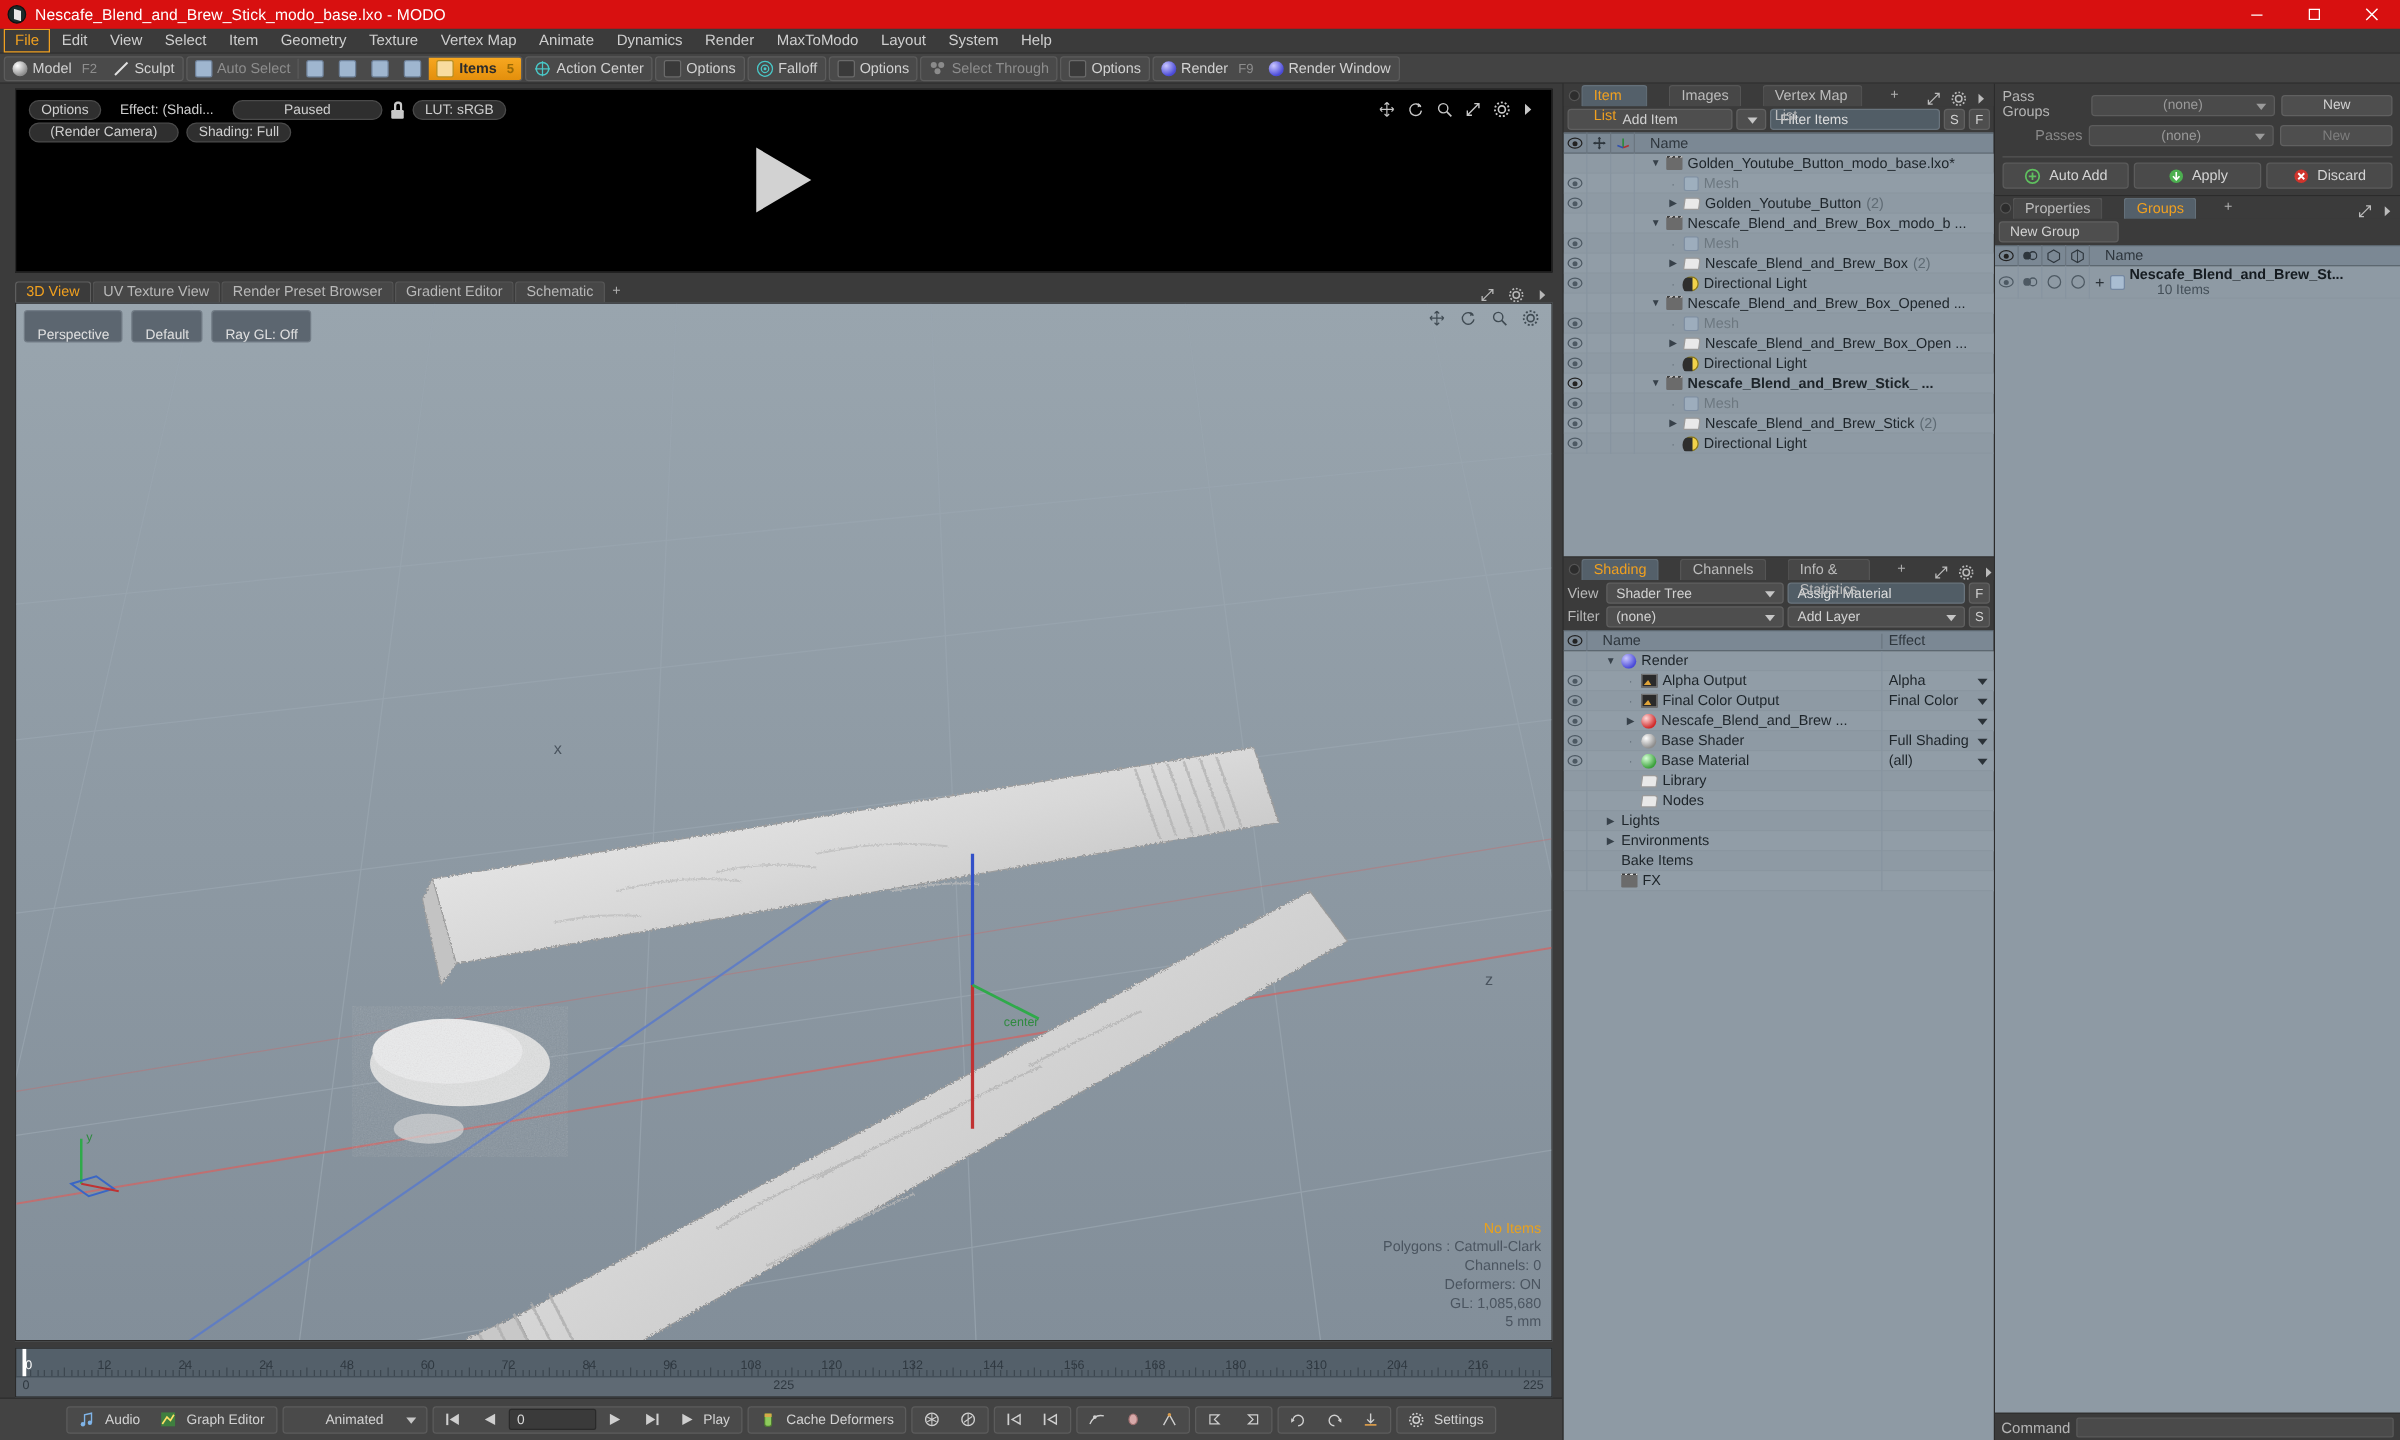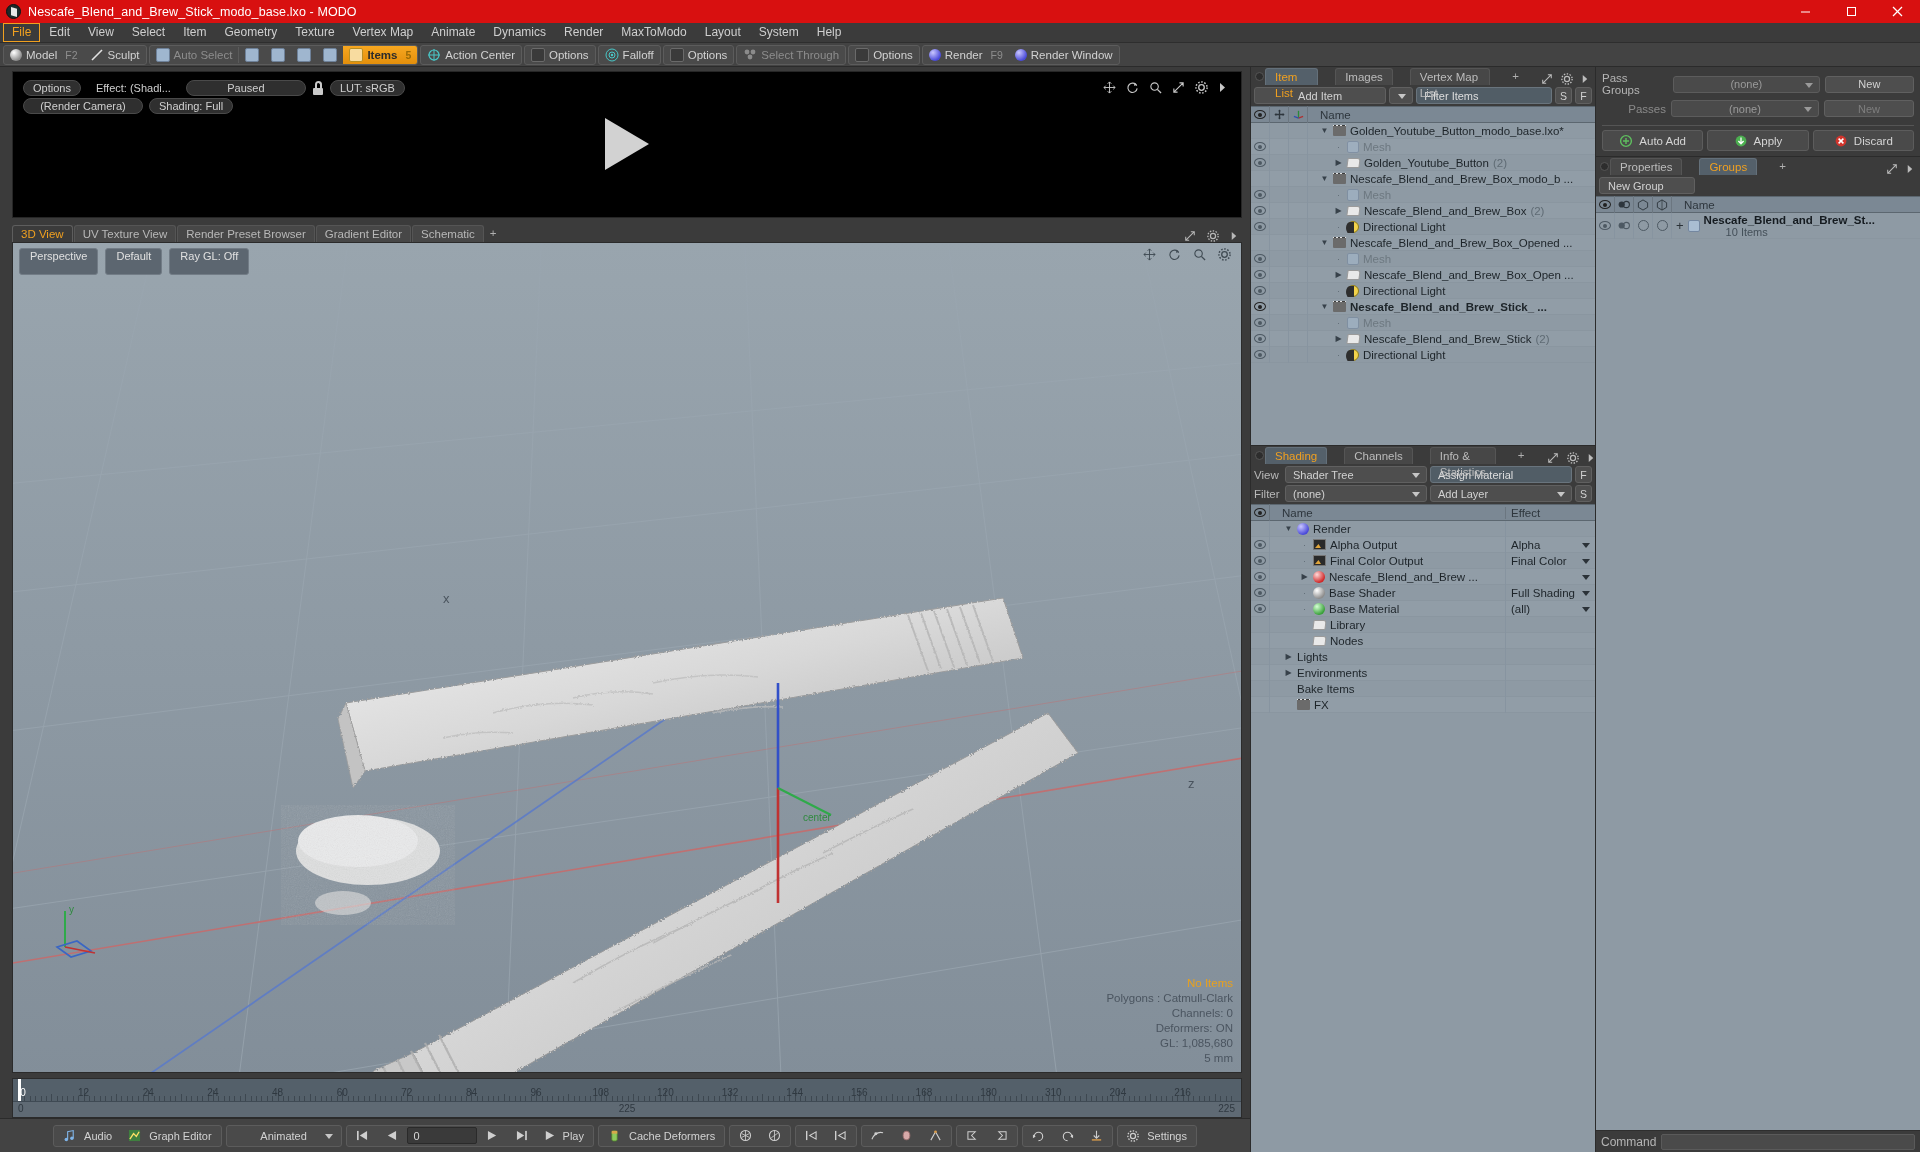--- a/index.html
+++ b/index.html
@@ -56,22 +56,22 @@
 
   
   .vp-tabs { margin:7px 8px 0 12px; display:flex; align-items:flex-end; gap:1px; height:17px;}
   .vtab { height:17px; padding:0 8px; font-size:11.5px; color:#b8b8b8; background:#474747; border:1px solid #555;
           border-bottom:none; border-radius:3px 3px 0 0; line-height:16px;}
   .vtab.active { background:#3b3b3b; color:#f0a020; border-color:#5e5e5e; }
   .vtab.plus{background:none;border:none;color:#b0b0b0;padding:0 5px;}
   .viewport { margin:0 8px 0 12px; height:838px; position:relative; overflow:hidden;
       background:#8e9aa4; border:1px solid #2b2b2b;}
   .vp-btns { position:absolute; top:5px; left:6px; display:flex; gap:7px; z-index:5;}
-  .vpill { background:#5c6670; border:1px solid #727c86; border-radius:3px; height:27px; line-height:14px;
-           padding:0 10px; font-size:11px; color:#e0e0e0; }
+  .vpill { background:#5c6670; border:1px solid #727c86; border-radius:3px; height:15px; line-height:14px;
+           padding:12px 10px; font-size:11px; color:#e0e0e0; }
   .vp-icons { position:absolute; top:5px; right:10px; display:flex; gap:12px; z-index:5; color:#3f4a52;}
   .vp-stats { position:absolute; right:8px; bottom:6px; text-align:right; font-size:11.5px; color:#4b5560; line-height:15px; z-index:5;margin-top:40px;}
   .vp-stats .hl { color:#e8a11e; }
   .axisbox{position:absolute;left:38px;bottom:110px;z-index:4;}
 
   
   .timeline { margin:5px 8px 0 12px; background:#54606a; border:1px solid #2b2b2b; height:40px; position:relative;}
   .ruler { height:23px; position:relative; border-bottom:1px solid #3f4a54; overflow:hidden;}
   .tick { position:absolute; bottom:0; width:1px; background:#3d4750;}
   .tlabel{ position:absolute; top:8px; font-size:10px; color:#2f3840; transform:translateX(-50%);}

